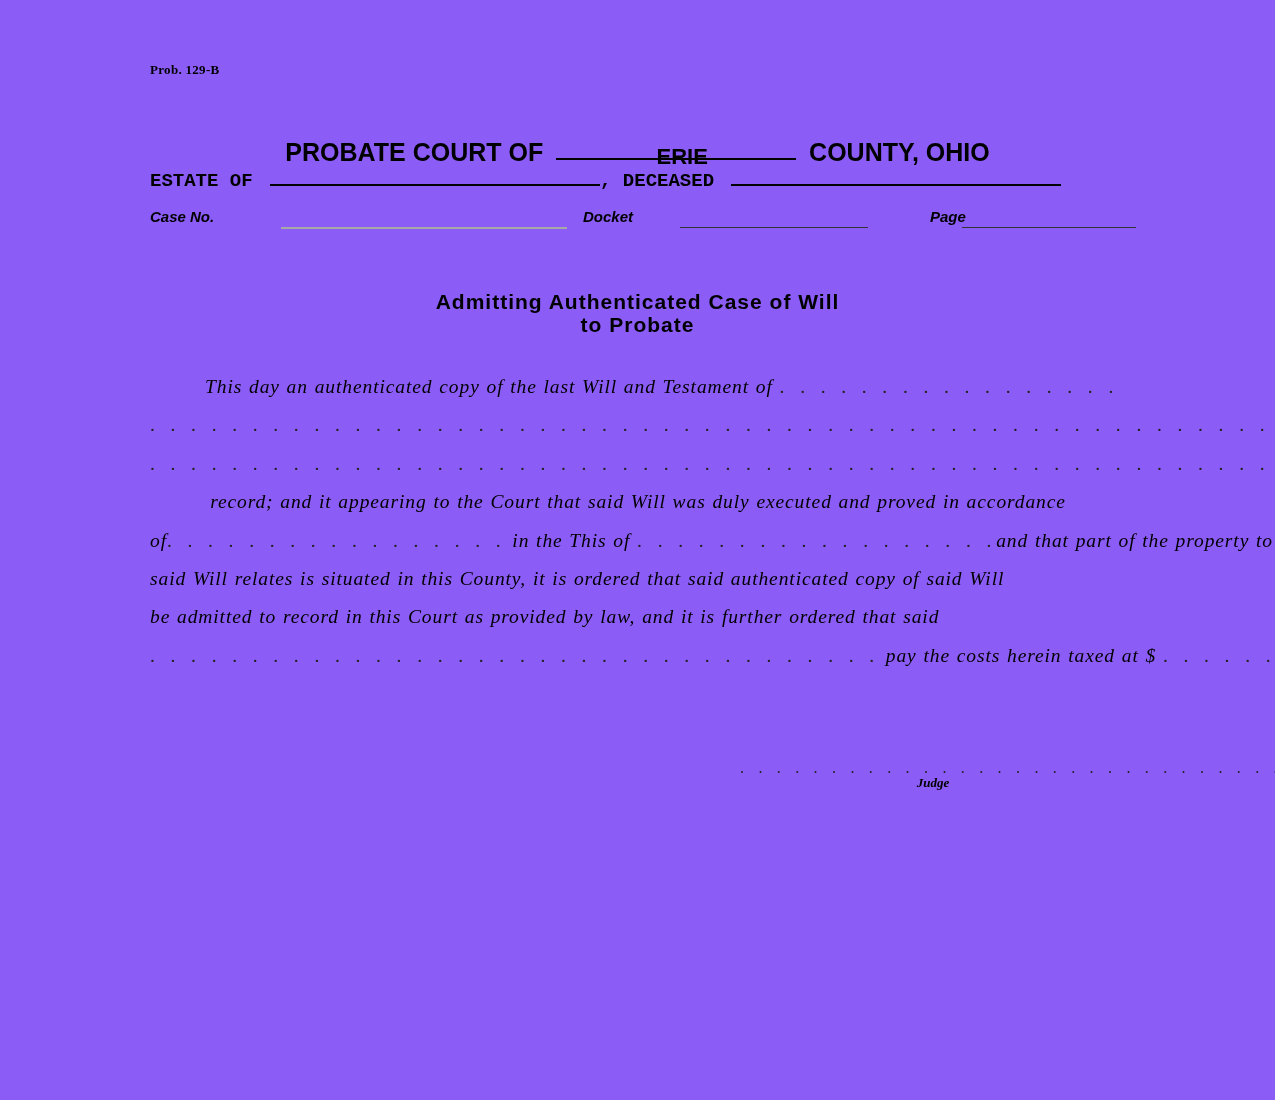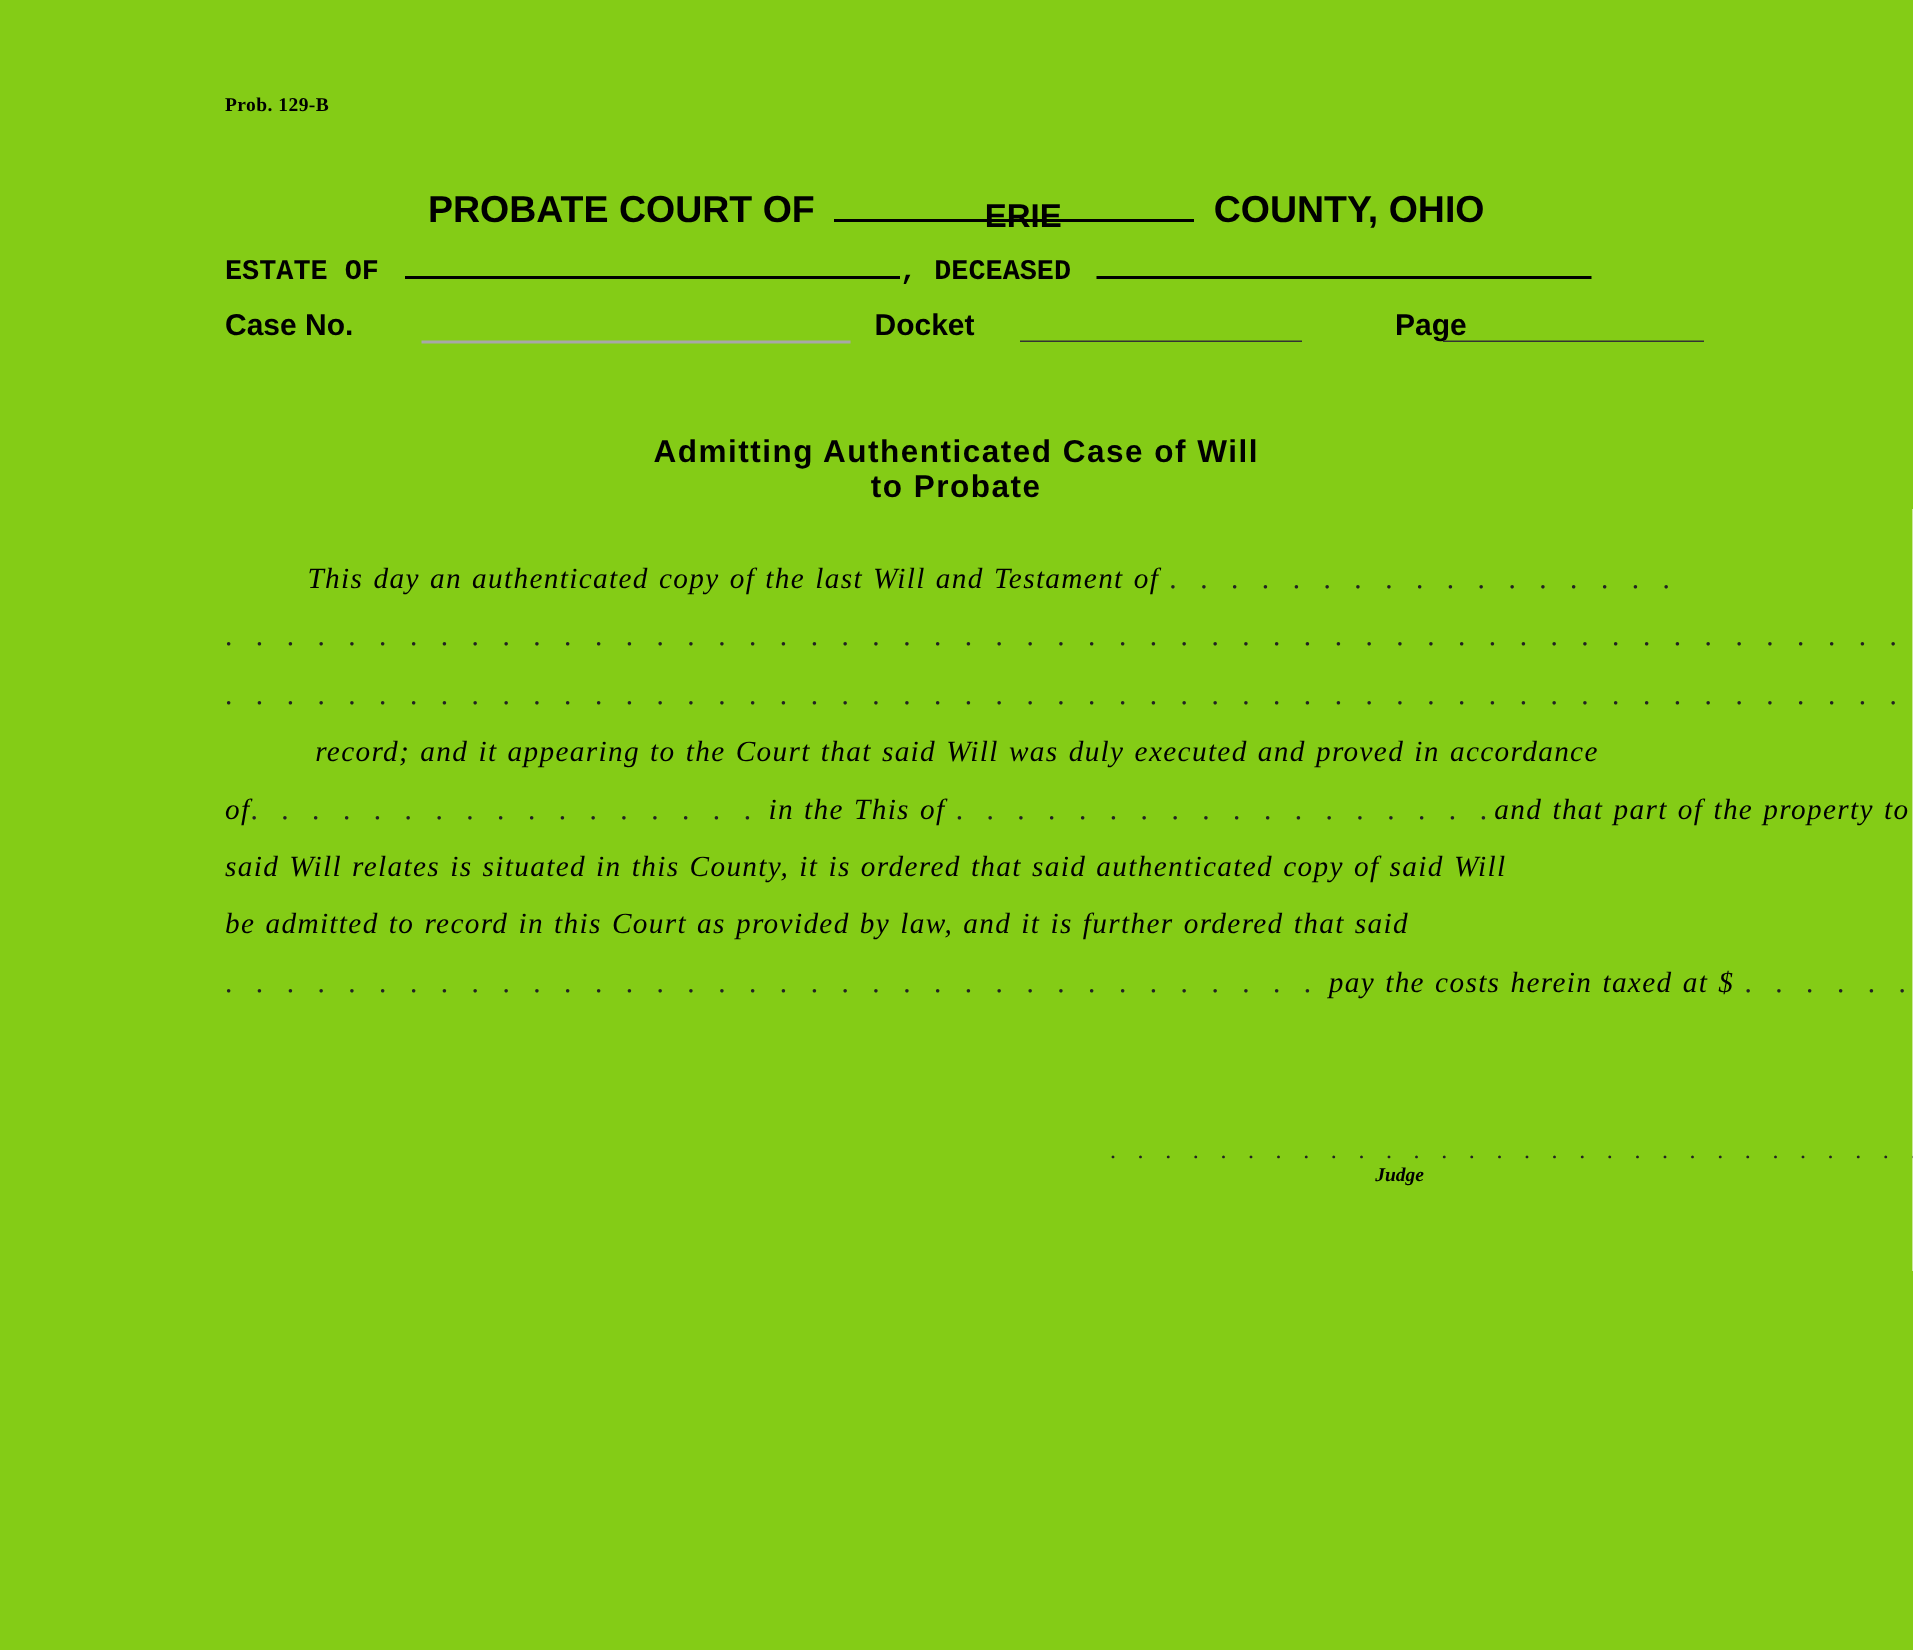--- a/index.html
+++ b/index.html
@@ -1,25 +1,25 @@
 <!DOCTYPE html>
 <html><head>
 <meta charset="utf-8">
 <style>
   html, body { margin: 0; padding: 0; background: #ffffff; }
   body { width: 1275px; height: 1100px; position: relative; overflow: hidden; color: #000; }
-  .page { position: absolute; left: 0; top: 0; width: 1275px; height: 1100px; background: #84cc16; }
+  .page { position: absolute; left: 0; top: 0; width: 1275px; height: 1100px; background: #8b5cf6; }
 
   .form-number {
     position: absolute; left: 150px; top: 62px;
     font-family: "Liberation Serif", serif; font-weight: bold; font-size: 13px; letter-spacing: 0.3px;
   }
 
   .court-line {
-    position: absolute; left: 150px; width: 975px; top: 124px;
+    position: absolute; left: 150px; width: 975px; top: 136px;
     text-align: center; white-space: nowrap;
     font-family: "Liberation Sans", sans-serif; font-weight: bold; font-size: 25px; line-height: 32px;
   }
   .blank {
     display: inline-block; position: relative; vertical-align: baseline;
     border-bottom: 2px solid #000; text-align: center; height: 22px;
   }
   .court-blank { width: 240px; margin: 0 6px; }
   .court-blank .fill {
     font-family: "Liberation Sans", sans-serif; font-weight: bold; font-size: 22px;
@@ -28,21 +28,21 @@
 
   .estate-line {
     position: absolute; left: 150px; top: 166px; white-space: nowrap;
     font-family: Liberation Mono, monospace; font-weight: bold; font-size: 19px; line-height: 26px;
   }
   .estate-blank { width: 330px; height: 18px; margin-left: 6px; }
   .deceased-blank { width: 330px; height: 18px; margin-left: 6px; }
 
   .case-line {
     position: absolute; left: 150px; top: 204px; width: 990px; height: 26px;
-    font-family: "Liberation Sans", sans-serif; font-weight: bold; font-size: 20px; line-height: 26px;
+    font-family: "Liberation Sans", sans-serif; font-weight: bold; font-size: 15px; line-height: 26px; font-style: italic;
   }
   .case-line .lbl { position: absolute; top: 0; white-space: nowrap; }
   .case-line .uline { position: absolute; top: 23px; height: 0; }
   .uline.gray { border-top: 2px solid #a8a8a8; }
   .uline.dark { border-top: 1px solid #333; }
 
   .doc-title {
     position: absolute; left: 150px; width: 975px; top: 290px;
     text-align: center;
     font-family: "Liberation Sans", sans-serif; font-weight: bold; font-size: 21px; line-height: 23px;

